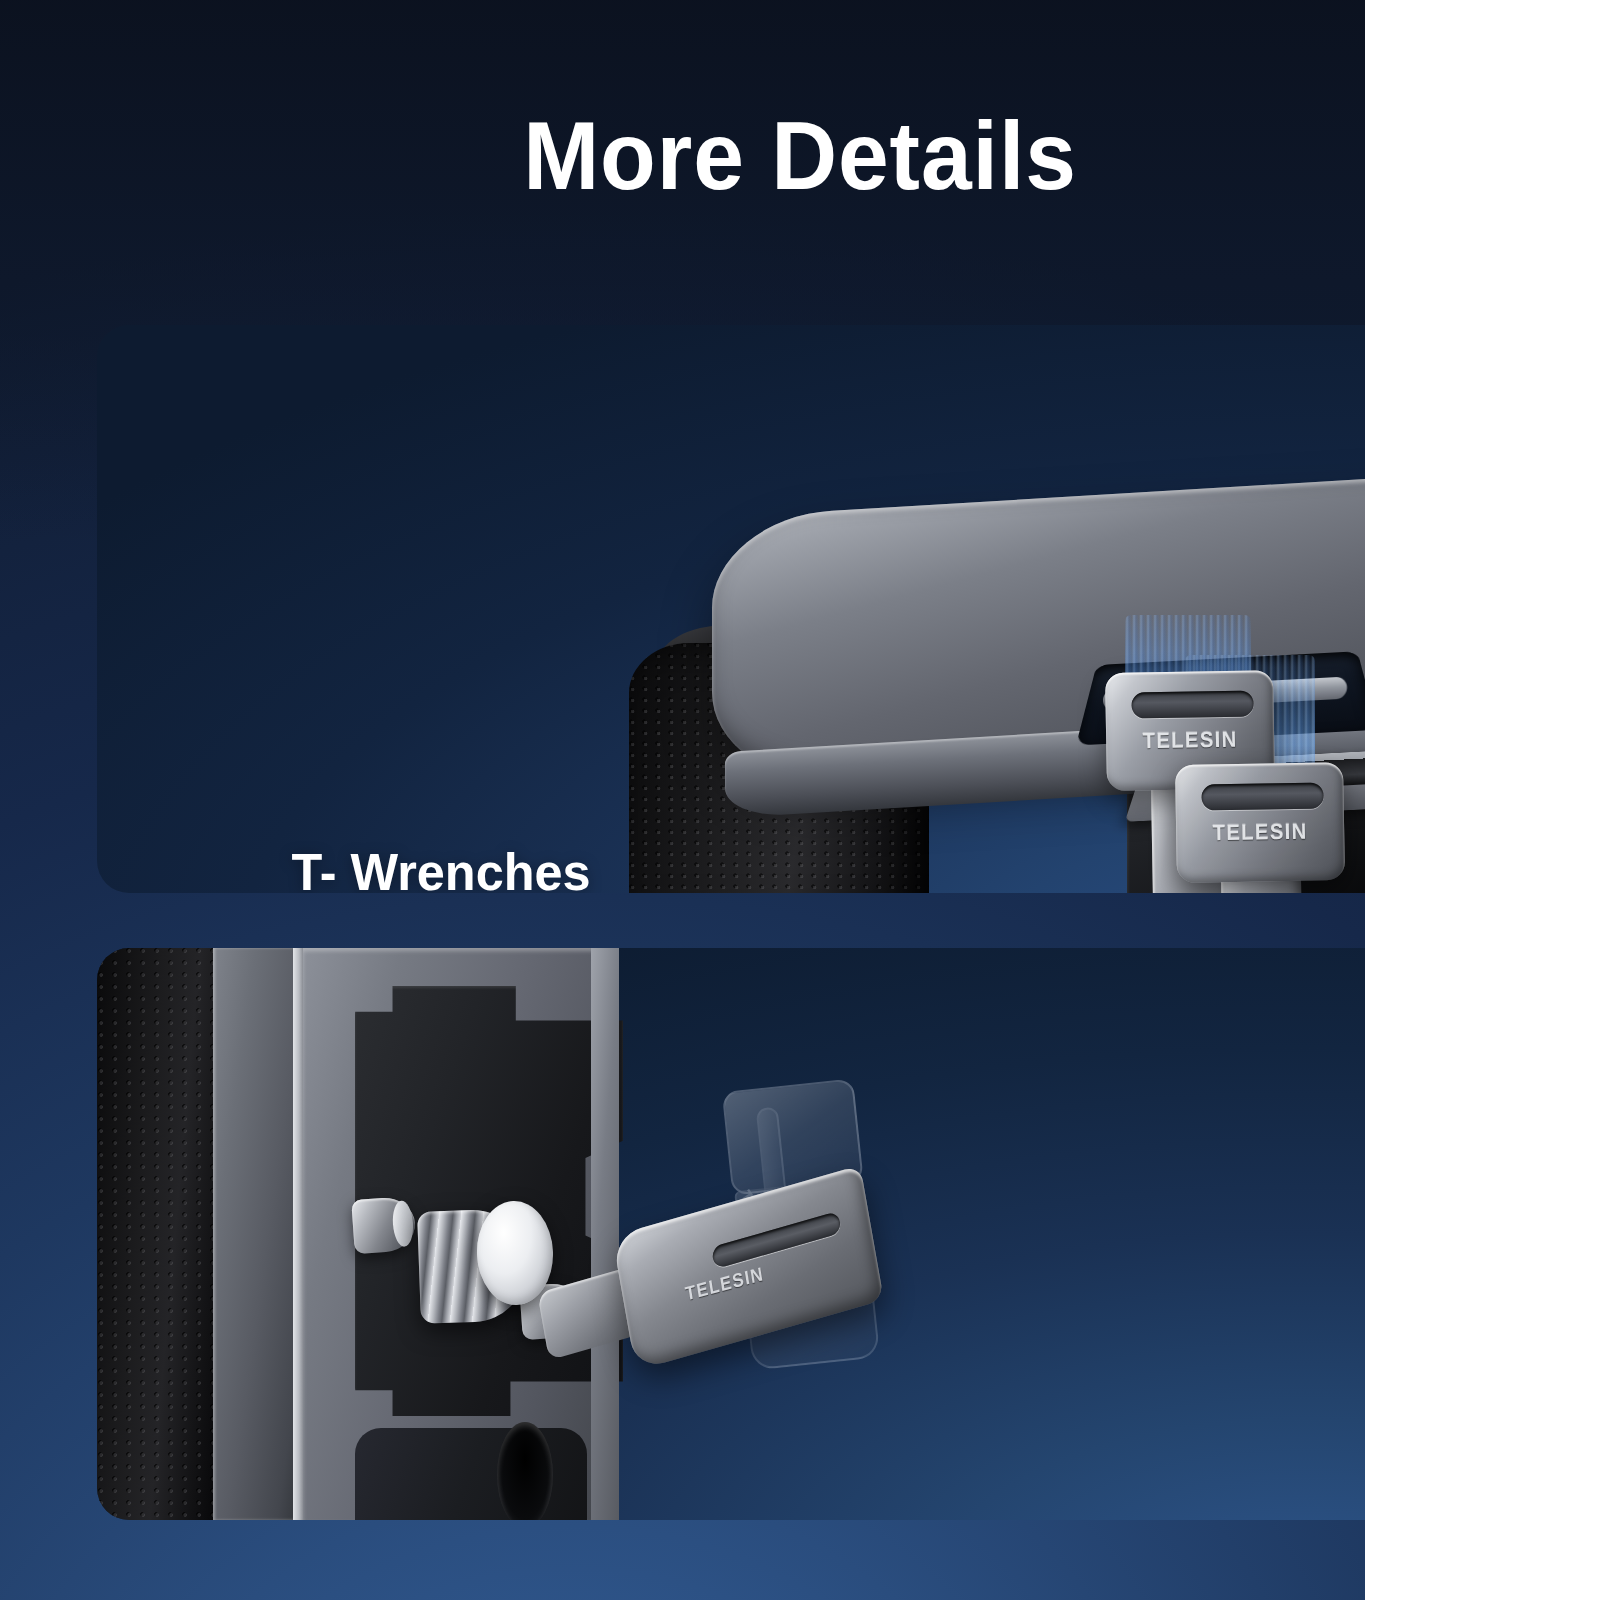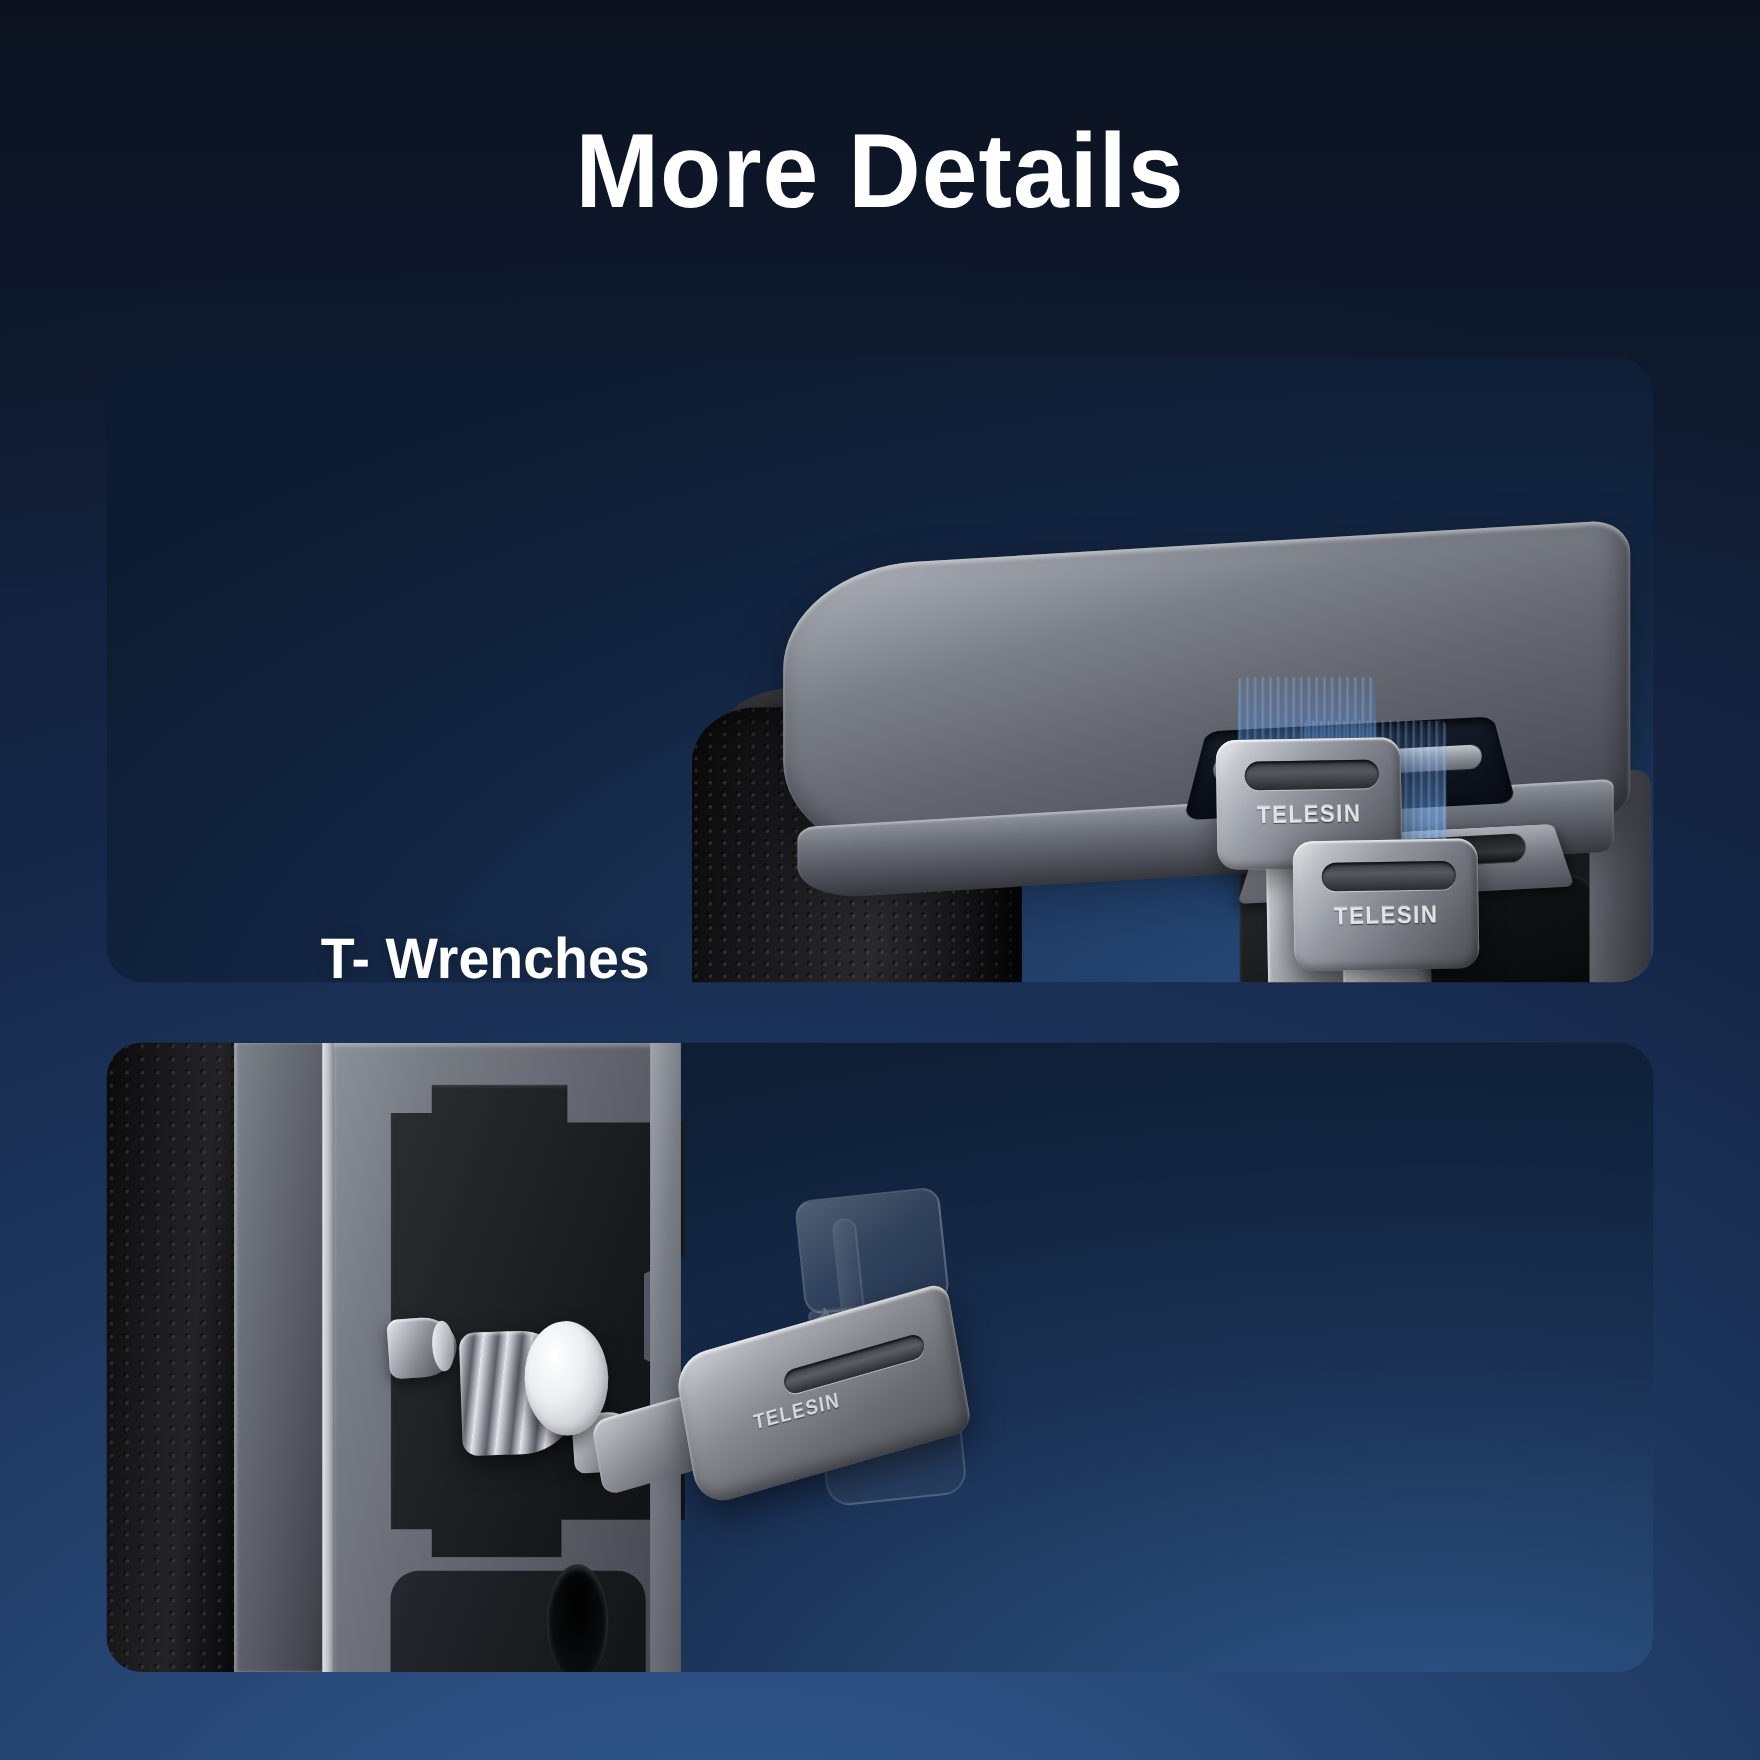--- a/index.html
+++ b/index.html
@@ -5,21 +5,21 @@
   * { margin:0; padding:0; box-sizing:border-box; }
 
   html, body {
     width:1600px; height:1600px;
     overflow:hidden;
     font-family:"Liberation Sans", sans-serif;
   }
 
   #page {
     position:relative;
-    width:1600px; height:1600px;
+    width:1365px; height:1600px;
     background:
       radial-gradient(ellipse 140% 105% at 42% 118%, #34609b 0%, #2a4d7e 24%, #1e3860 48%, #16284a 70%, #101c32 100%);
     overflow:hidden;
   }
   
   #page::before{
     content:"";
     position:absolute; inset:0;
     background:linear-gradient(to bottom, rgba(11,17,30,.92) 0%, rgba(12,20,36,.55) 16%, rgba(14,24,44,0) 34%);
     pointer-events:none;

